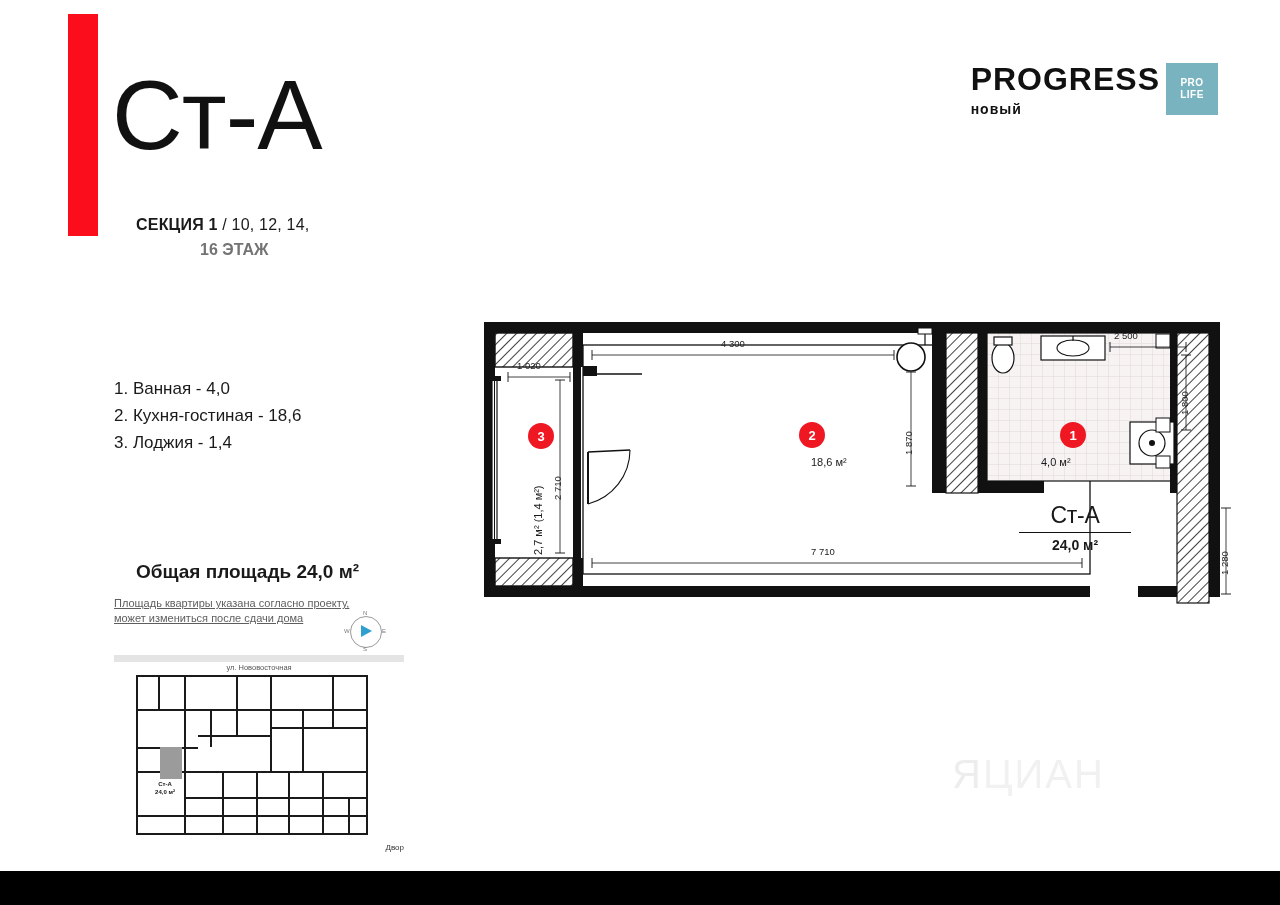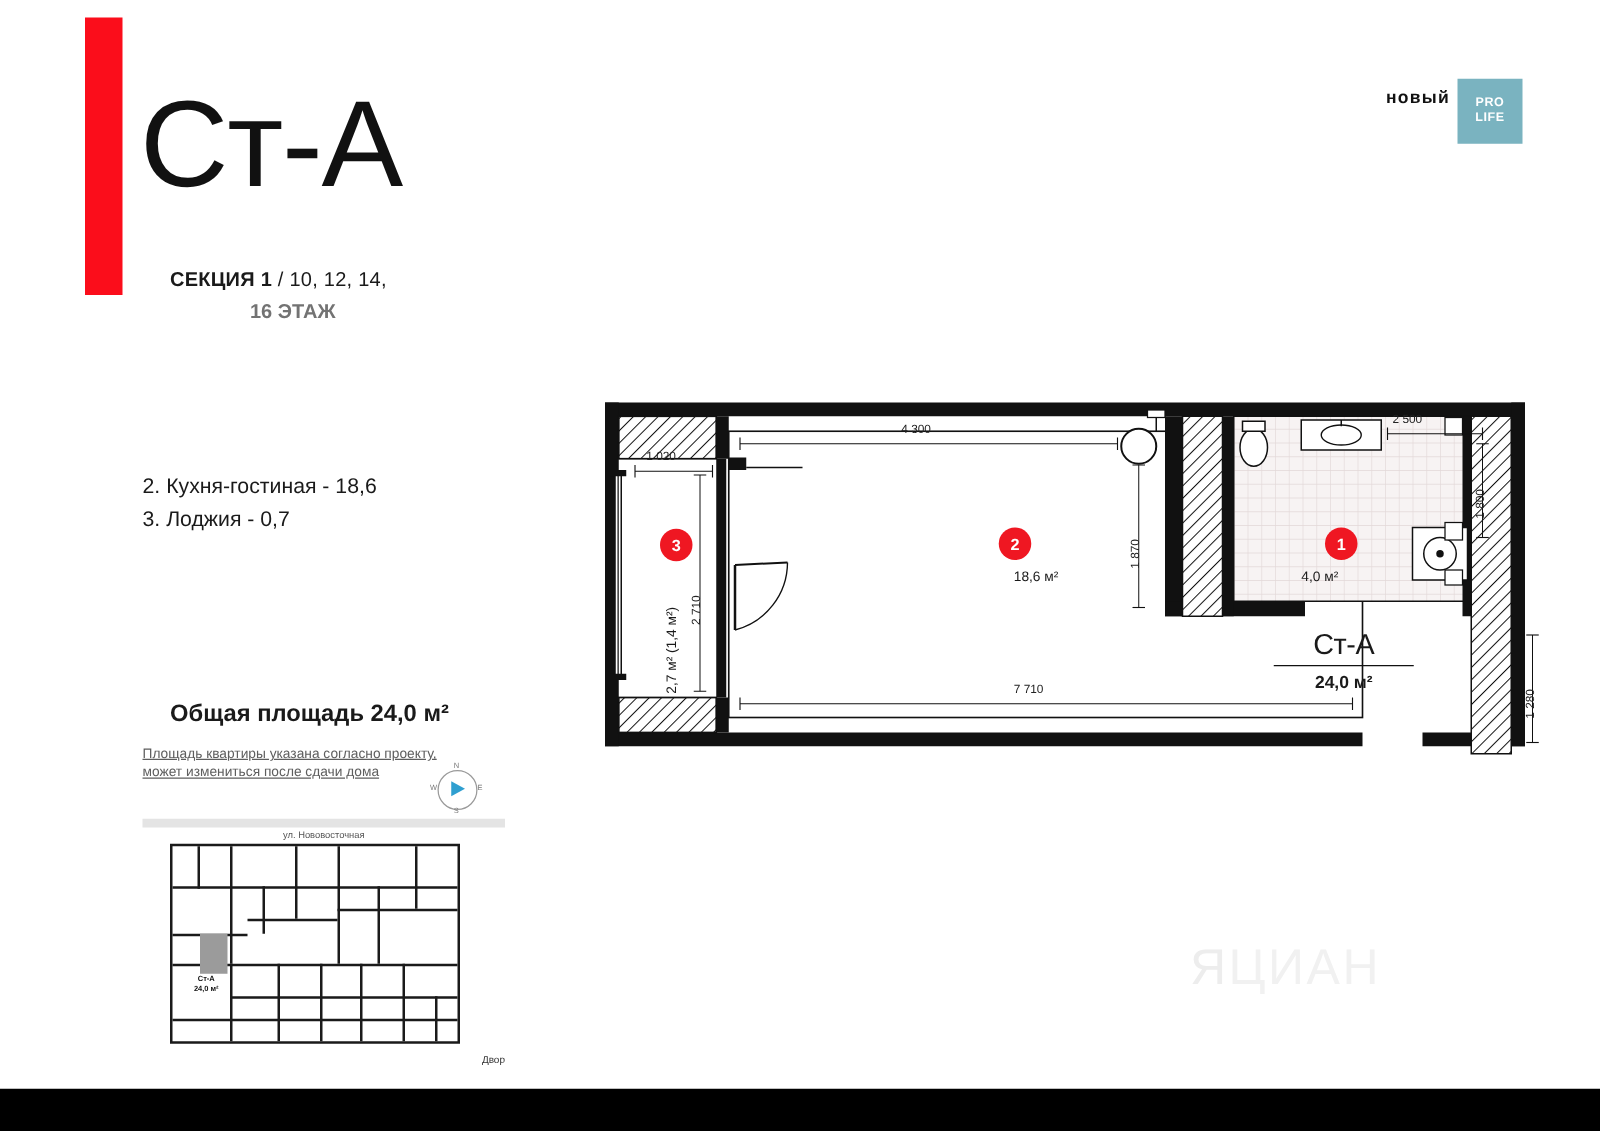--- a/index.html
+++ b/index.html
@@ -324,31 +324,33 @@
 <div class="red-bar"></div>
 <div class="plan-title">Ст-А</div>
 <div class="section-line">
   <span>СЕКЦИЯ 1</span>
   <span class="thin">/ 10, 12, 14,</span>
 </div>
 <div class="floor-line">16 ЭТАЖ</div>
 
 <div class="brand">
   <div class="brand-text">
+    <div class="brand-main">PROGRESS</div>
     <div class="brand-sub">новый</div>
   </div>
   <div class="brand-badge">
     <span>PRO</span>
     <span>LIFE</span>
   </div>
 </div>
 
 <div class="legend">
+  <div>1. Ванная - 4,0</div>
   <div>2. Кухня-гостиная - 18,6</div>
-  <div>3. Лоджия - 0,7</div>
+  <div>3. Лоджия - 1,4</div>
 </div>
 
 <div class="total-area">Общая площадь 24,0 м²</div>
 <div class="total-note">
   <div>Площадь квартиры указана согласно проекту,</div>
   <div>может измениться после сдачи дома</div>
 </div>
 
 <div class="compass">
   <div class="ring"></div>

